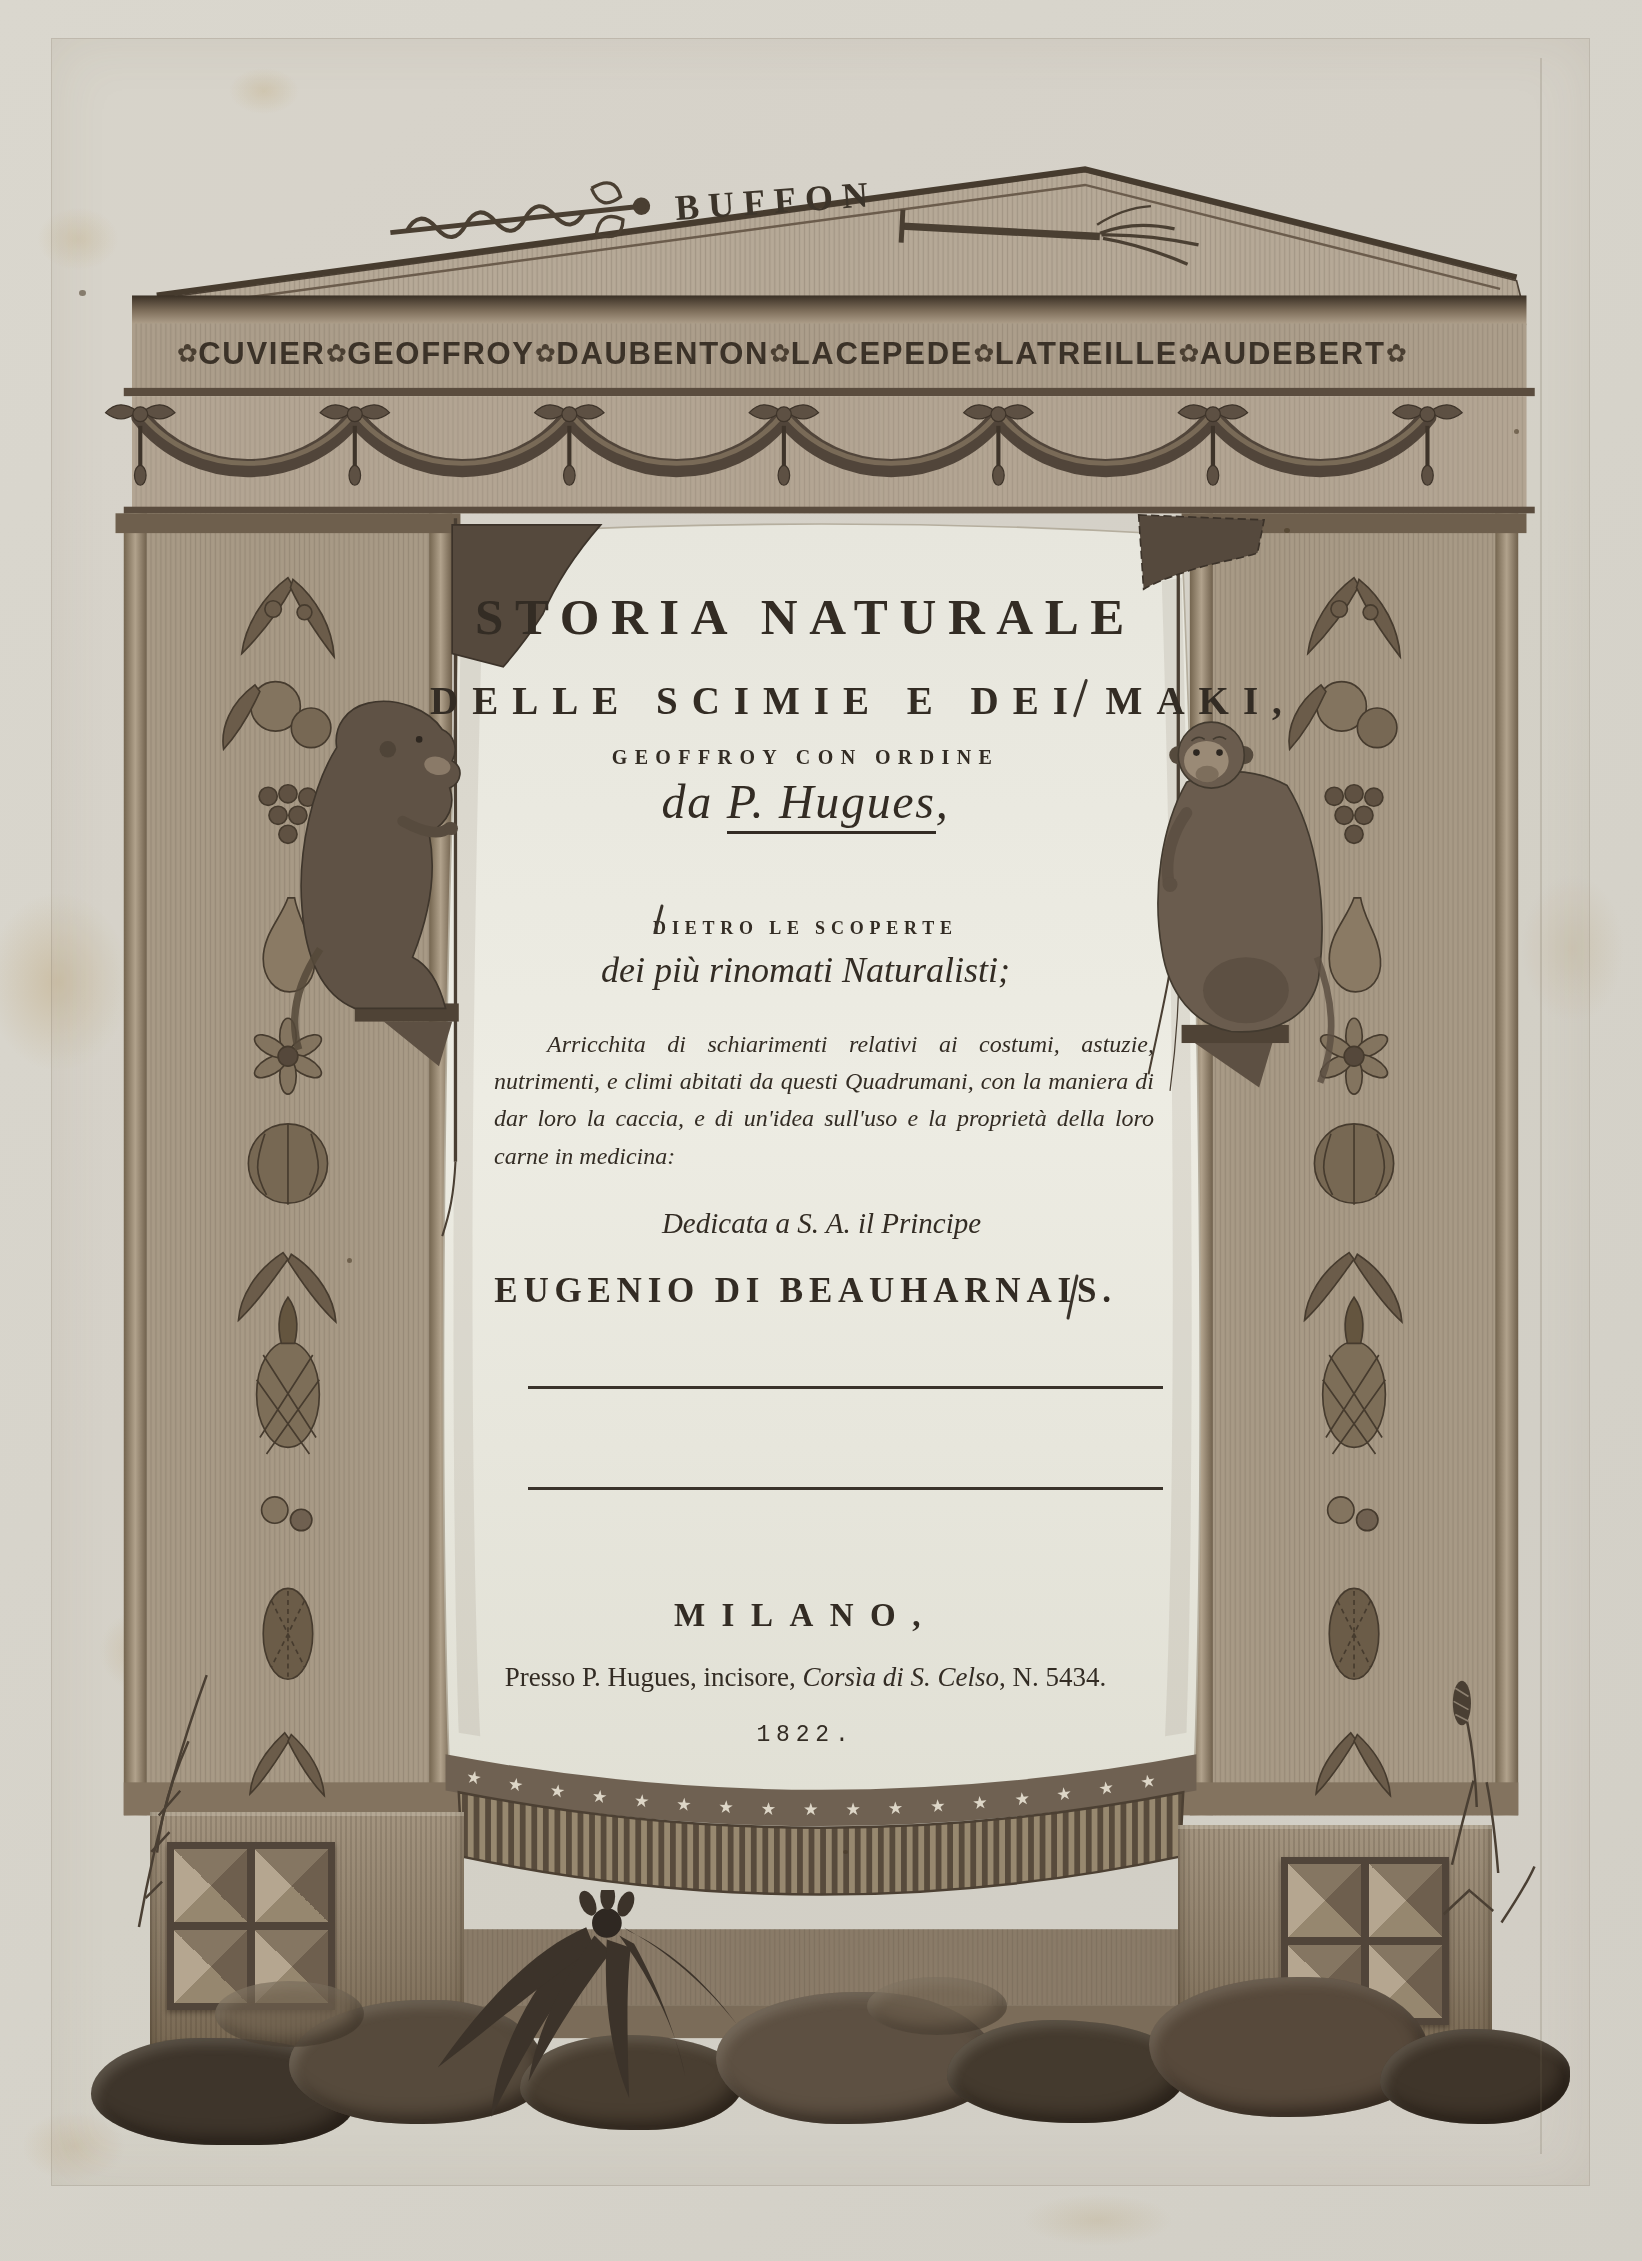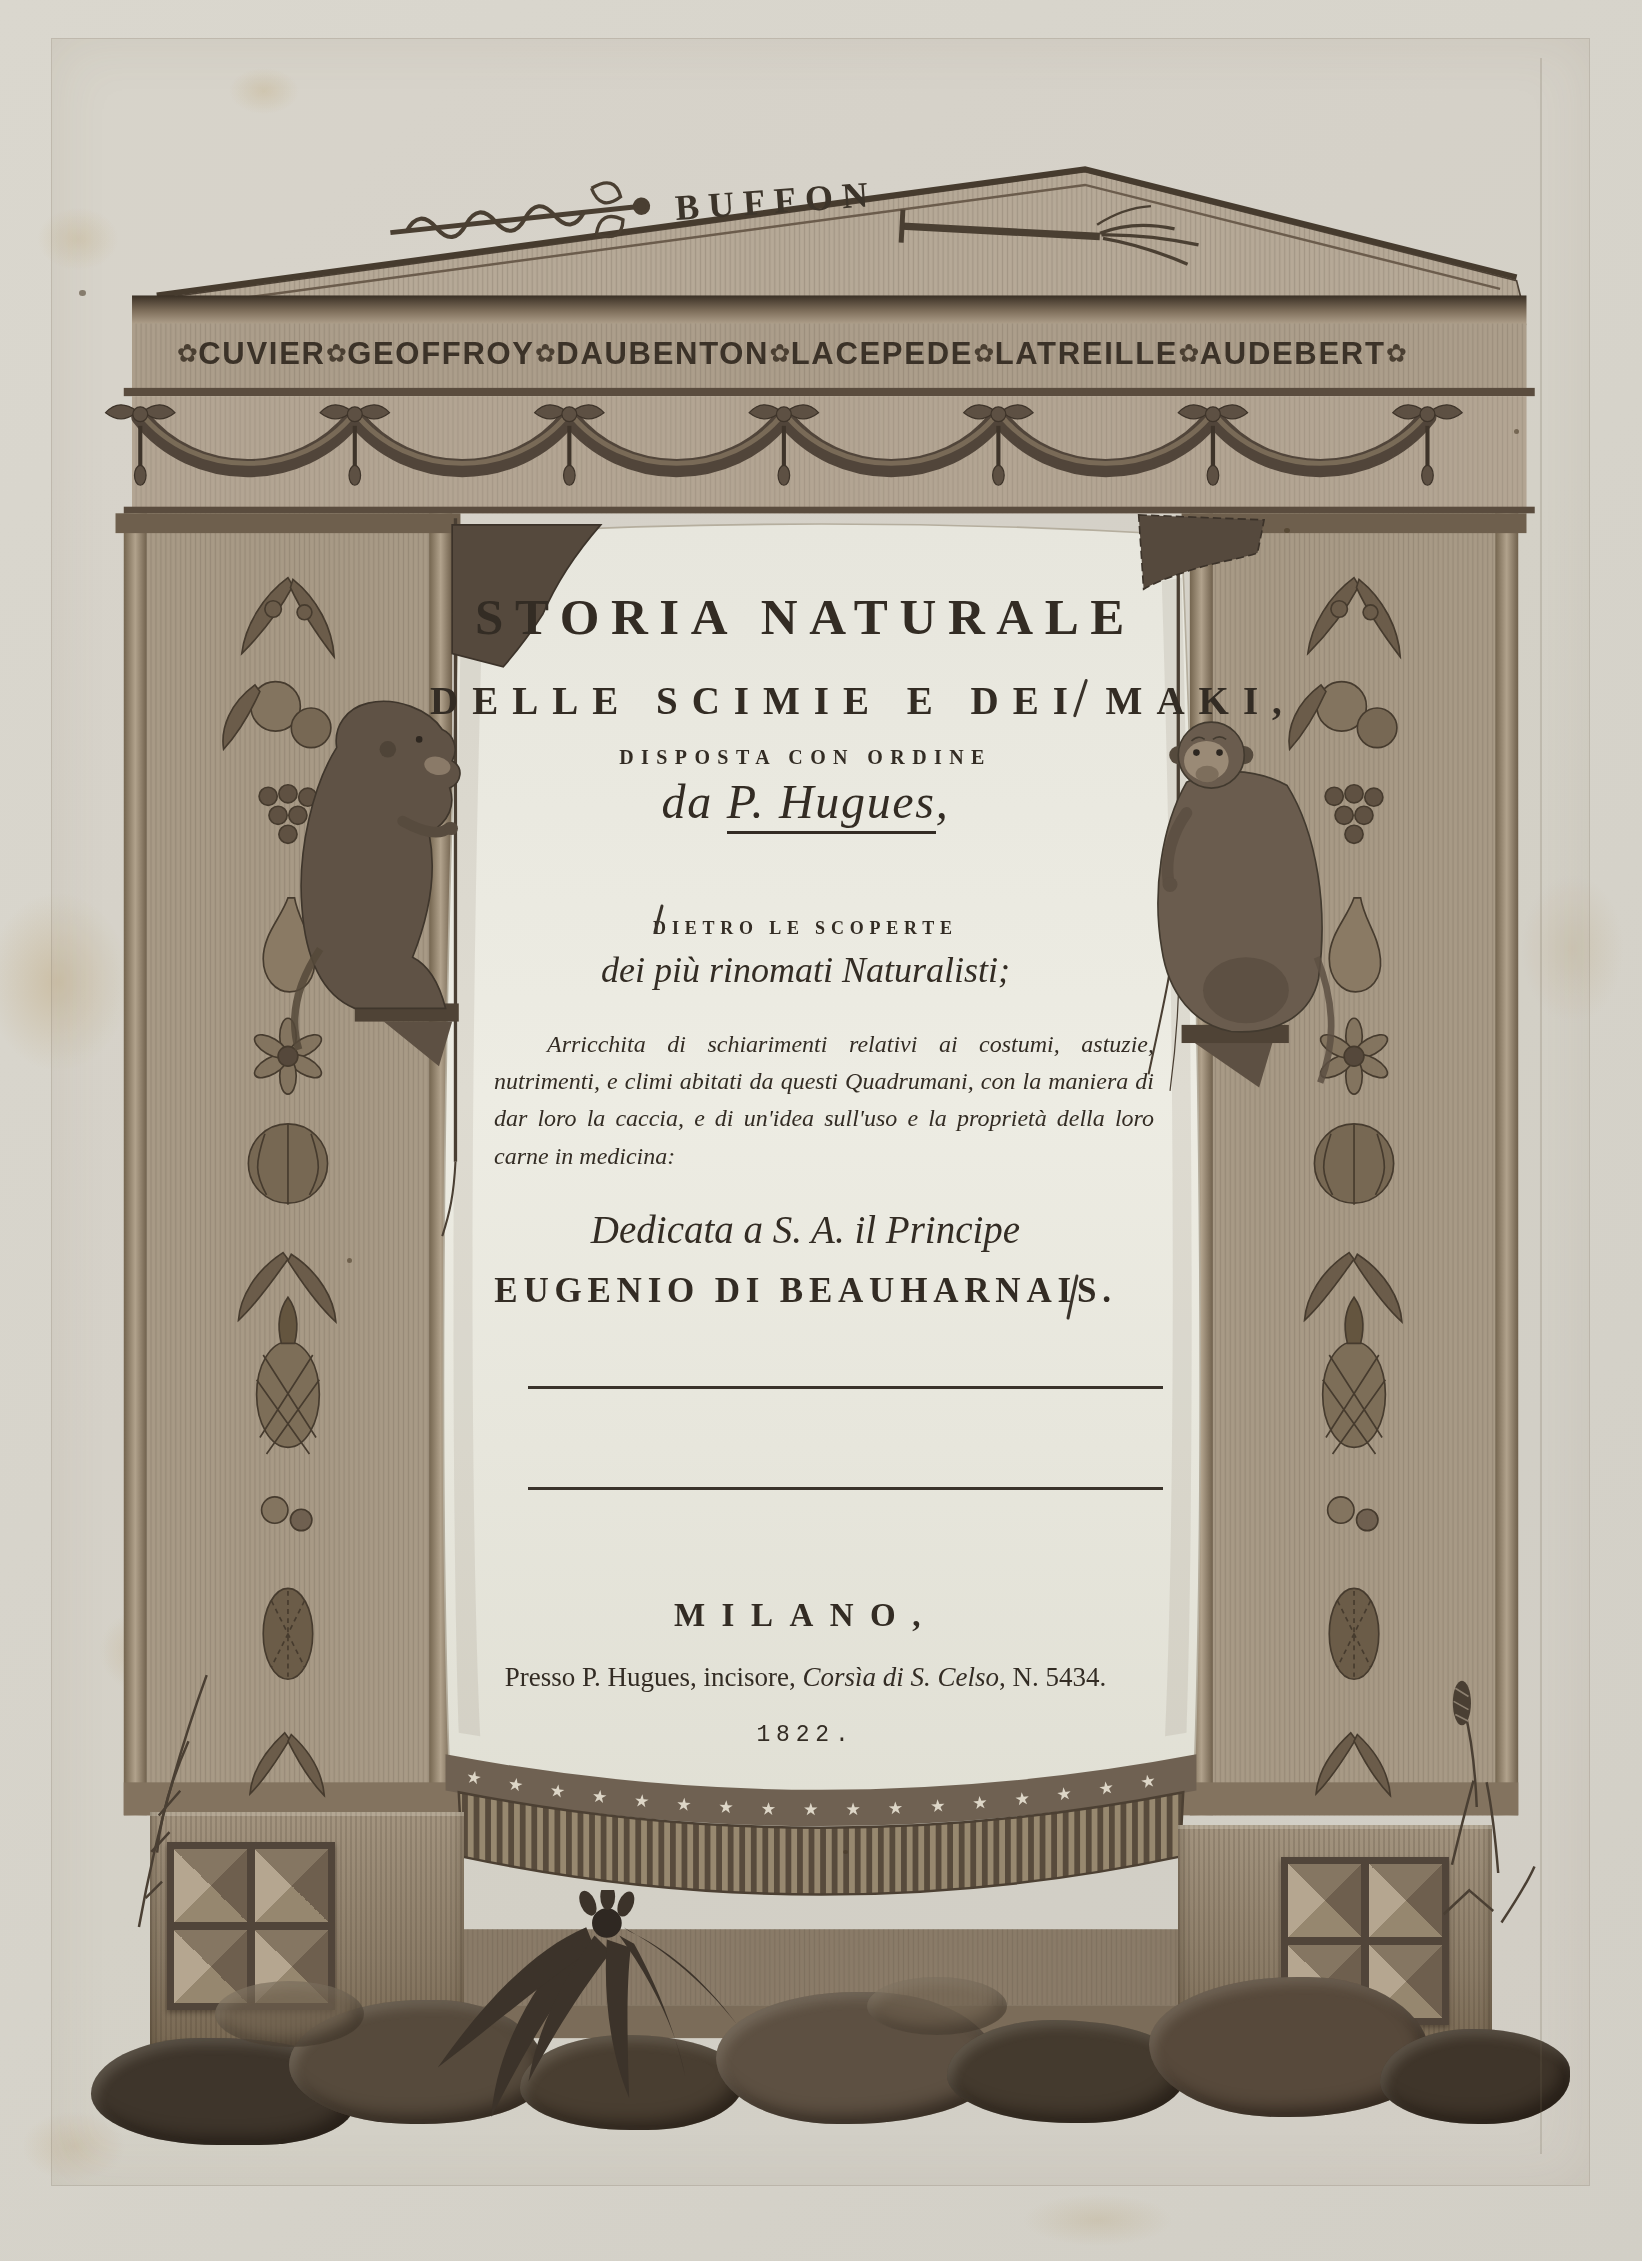--- a/index.html
+++ b/index.html
@@ -39,21 +39,21 @@
   .ct{position:absolute;left:430px;width:751px;text-align:center;white-space:nowrap;}
   .t-main{font-size:51px;font-weight:700;letter-spacing:11.6px;}
   .t-sub{font-size:39px;font-weight:700;letter-spacing:14px;}
   .t-ord{font-size:20px;font-weight:700;letter-spacing:7.4px;}
   .t-by{font-size:48px;font-style:italic;font-weight:500;letter-spacing:1.7px;}
   .t-by .uname{border-bottom:3.3px solid #332c24;padding-bottom:3.3px;}
   .t-dietro{font-size:18px;font-weight:700;letter-spacing:5.8px;}
   .t-script{font-size:36px;font-style:italic;font-weight:500;}
   .t-par{position:absolute;left:494px;top:1026px;width:660px;font-size:24px;font-style:italic;
          line-height:1.55;text-align:justify;text-indent:53px;}
-  .t-ded{font-size:39px;font-style:italic;}
+  .t-ded{font-size:29px;font-style:italic;padding-left:16px;}
   .t-name{font-size:35px;font-weight:700;letter-spacing:5.8px;}
   .rule{position:absolute;left:528px;width:635px;height:3.3px;background:#3a332b;}
   .epi{position:absolute;left:645px;top:1405px;width:545px;font-size:23px;font-style:italic;font-weight:600;line-height:1.3;}
   .epi .l2{display:block;margin-left:33px;font-weight:500;}
   .epi .l3{display:block;margin-left:87px;font-size:20.6px;font-style:normal;font-weight:500;letter-spacing:1.7px;margin-top:3.3px;}
   .t-city{font-size:33px;font-weight:600;letter-spacing:16.5px;}
   .t-imp{font-size:27px;}
   .t-imp .it{font-style:italic;}
   .t-year{font-size:23px;letter-spacing:5.8px;font-family:Liberation Mono, monospace;}
   .pedi-title{position:absolute;left:611px;top:180px;width:330px;text-align:center;font-size:36px;
@@ -389,21 +389,21 @@
       <span class="nm">LACEPEDE</span>
       <span class="rs">✿</span>
       <span class="nm">LATREILLE</span>
       <span class="rs">✿</span>
       <span class="nm">AUDEBERT</span>
       <span class="rs">✿</span>
     </div>
 
     <div class="ct t-main" style="top:588px">STORIA NATURALE</div>
     <div class="ct t-sub" style="top:678px">DELLE SCIMIE E DEI MAKI,</div>
-    <div class="ct t-ord" style="top:746px">DISPOSTA CON ORDINE</div>
+    <div class="ct t-ord" style="top:746px">GEOFFROY CON ORDINE</div>
 
     <div class="ct t-by" style="top:774px"><span>da </span><span class="uname">P. Hugues</span><span>,</span></div>
 
     <div class="ct t-dietro" style="top:918px">DIETRO LE SCOPERTE</div>
     <div class="ct t-script" style="top:949px">dei più rinomati Naturalisti;</div>
 
     <div class="t-par">Arricchita di schiarimenti relativi ai costumi, astuzie, nutrimenti, e climi abitati da questi Quadrumani, con la maniera di dar loro la caccia, e di un'idea sull'uso e la proprietà della loro carne in medicina:</div>
 
     <div class="ct t-ded" style="top:1207px">Dedicata a S. A. il Principe</div>
     <div class="ct t-name" style="top:1271px">EUGENIO DI BEAUHARNAIS.</div>

